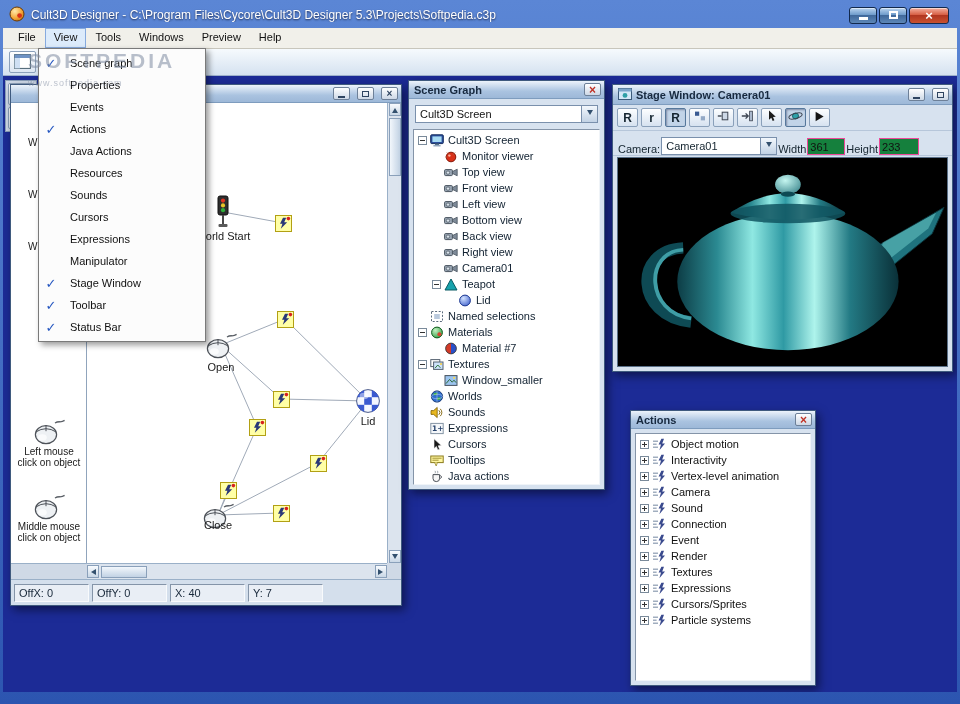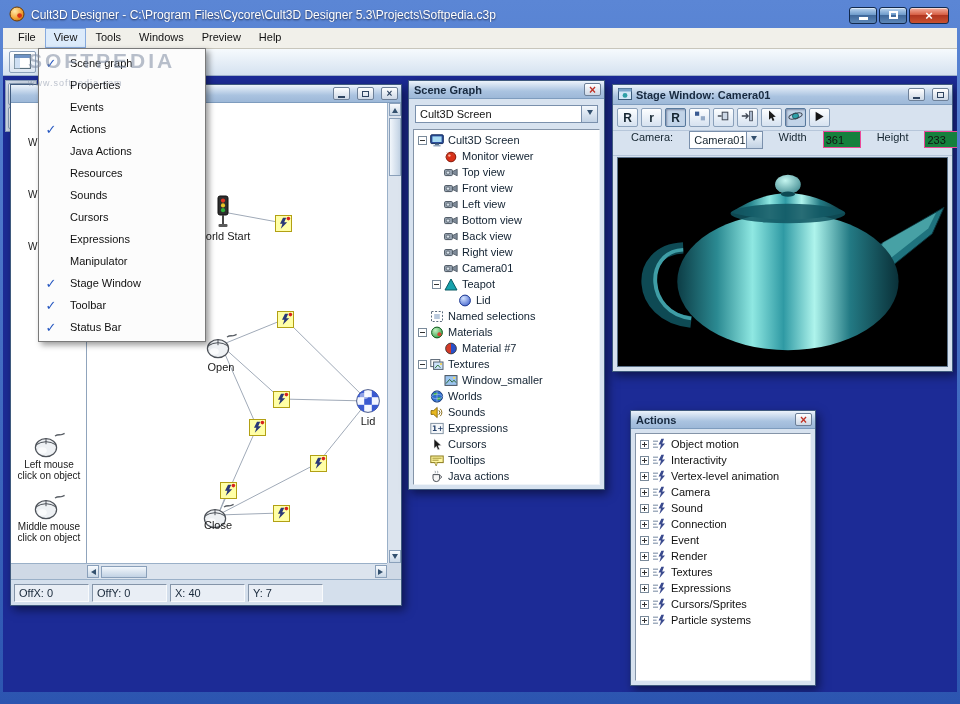--- a/index.html
+++ b/index.html
@@ -78,21 +78,21 @@
   .tree-icon{width:15px;height:13px;flex:none;margin-right:3px;display:flex;align-items:center;}
   .tree-icon svg{display:block;}
   .tree-label{color:#102030;}
 
   
   .st{left:609px;top:8px;width:341px;height:288px;}
   .st .win-title{height:20px;}
   .st-toolbar{height:26px;display:flex;align-items:center;padding:0 4px;gap:3px;border-bottom:1px solid #b6c6da;background:#d7e2ef;}
   .st-btn{min-width:21px;height:19px;padding:0 2px;border:1px solid #8aa0ba;border-radius:2px;background:linear-gradient(#fdfeff,#d6e2f0);display:flex;align-items:center;justify-content:center;font-weight:bold;font-size:12px;color:#14242f;}
   .st-btn.pressed{background:#c2d4e8;border-color:#56789c;box-shadow:inset 1px 1px 2px rgba(0,0,40,.35);}
-  .st-settings{height:25px;display:flex;align-items:flex-start;padding:0 18px;gap:16px;border-bottom:1px solid #b6c6da;background:#d7e2ef;color:#14242f;}
+  .st-settings{height:25px;display:flex;align-items:flex-end;padding:0 5px;gap:1px;border-bottom:1px solid #b6c6da;background:#d7e2ef;color:#14242f;}
   .st-combo{width:116px;}
   .field{height:17px;border:1px solid #ec4899;background:#15803d;font-size:11px;padding:0 2px;font-family:inherit;color:#111;}
   .w-field{width:38px;}
   .h-field{width:40px;}
   .st-viewport{position:absolute;left:4px;right:4px;top:72px;bottom:4px;background:#000;border:1px solid #5a7088;overflow:hidden;}
   .teapot{width:100%;height:100%;display:block;}
 
   
   .ac{left:627px;top:334px;width:186px;height:276px;}
   .ac-list{position:absolute;left:4px;right:4px;top:22px;bottom:4px;background:#fff;border:1px solid;border-color:#8494a8 #f0f4f8 #f0f4f8 #8494a8;padding-top:2px;overflow:hidden;}
@@ -231,21 +231,21 @@
                   <circle cx="10" cy="10.4" r="2.1" fill="#e8c428"></circle>
                   <circle cx="10" cy="15.2" r="2.1" fill="#2fae3a"></circle>
                   <rect x="9" y="20" width="2" height="9" fill="#4a4a4a"></rect>
                   <rect x="5.5" y="29" width="9" height="3" rx="1" fill="#5a5a5a"></rect>
                 </svg>
               </div>
               <div class="pal-label">
                 <div>W</div>
               </div>
             </div>
-            <div class="pal-item" style="top: 326px;">
+            <div class="pal-item" style="top: 313px;">
               <div class="pal-icon">
                 <svg width="34" height="30" viewBox="0 0 34 30">
                   <path d="M23,7 C27,4.4 28.6,7.2 32.6,4.4" fill="none" stroke="#5a5f66" stroke-width="1.3"></path>
                   <ellipse cx="14" cy="18.6" rx="10.6" ry="9" fill="#eef1f4" stroke="#4c5158" stroke-width="1.2"></ellipse>
                   <path d="M3.8,16 Q14,9.4 24.2,16" fill="none" stroke="#4c5158" stroke-width="1"></path>
                   <line x1="14" y1="9.6" x2="14" y2="15.2" stroke="#4c5158"></line>
                   <ellipse cx="10.4" cy="21.4" rx="4.4" ry="3.2" fill="rgba(255,255,255,.7)"></ellipse>
                 </svg>
               </div>
               <div class="pal-label">

